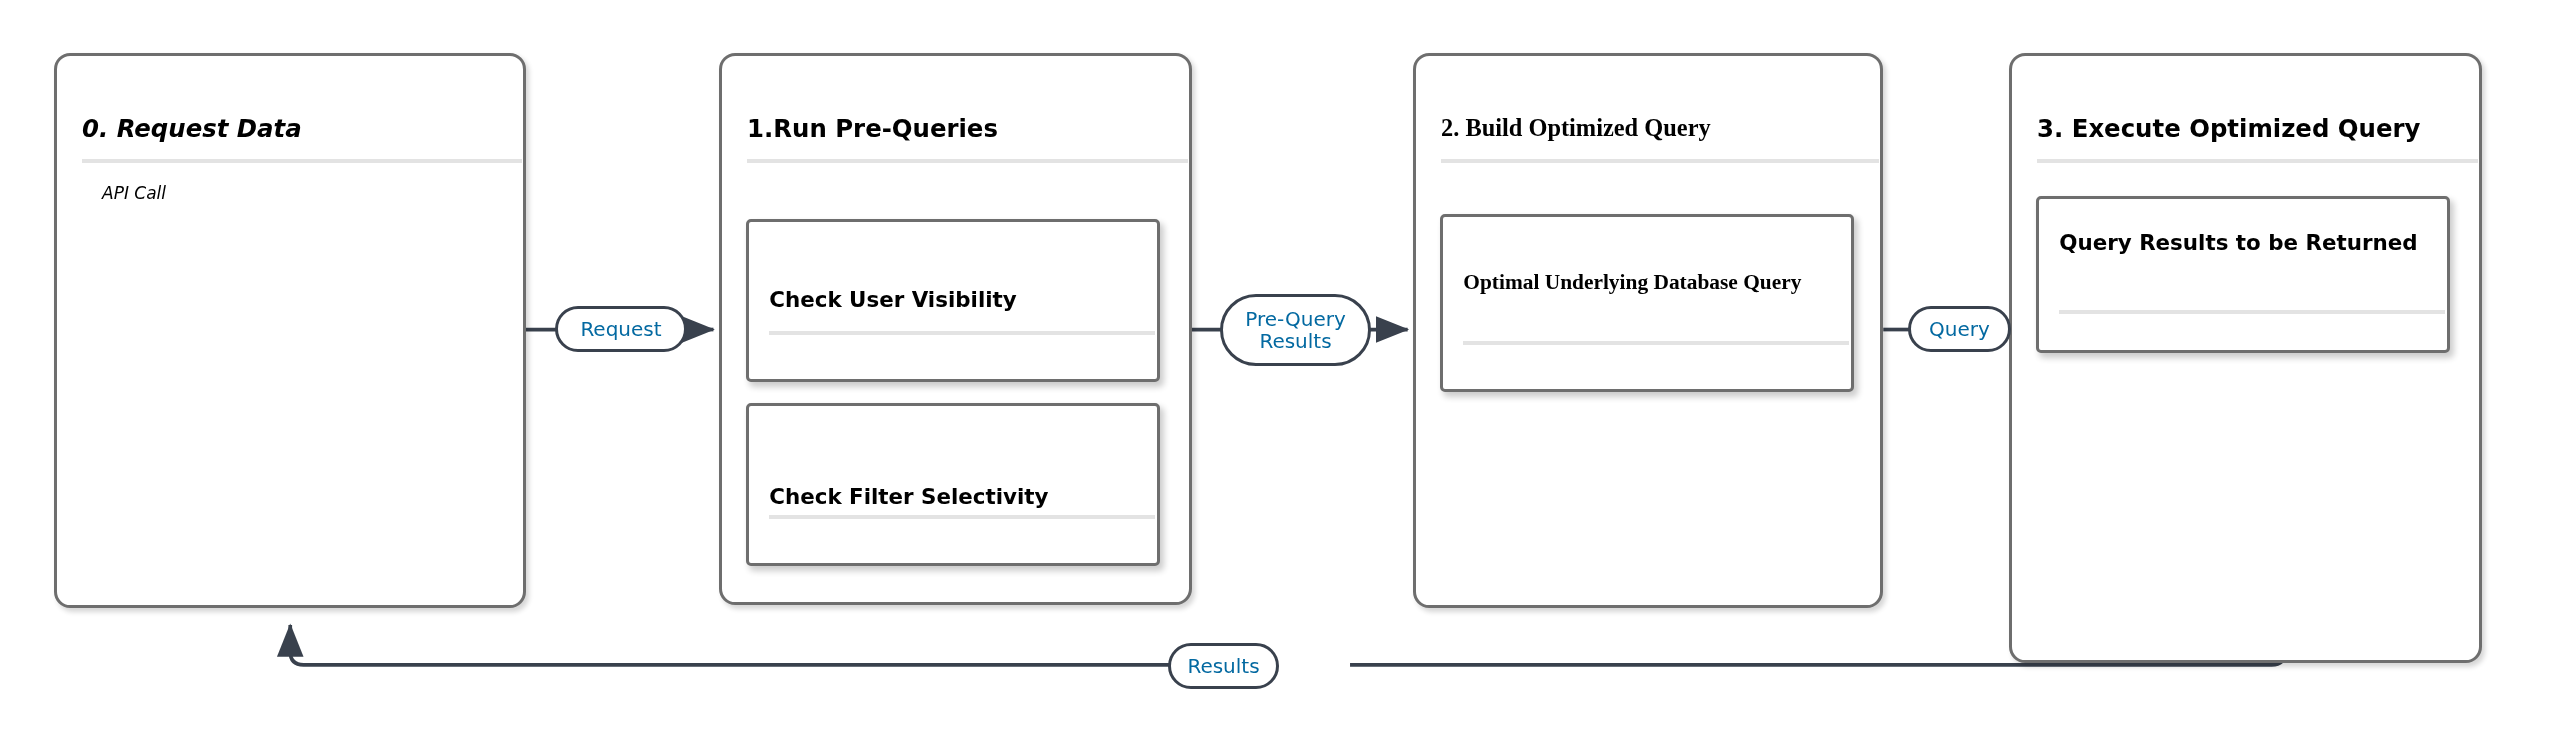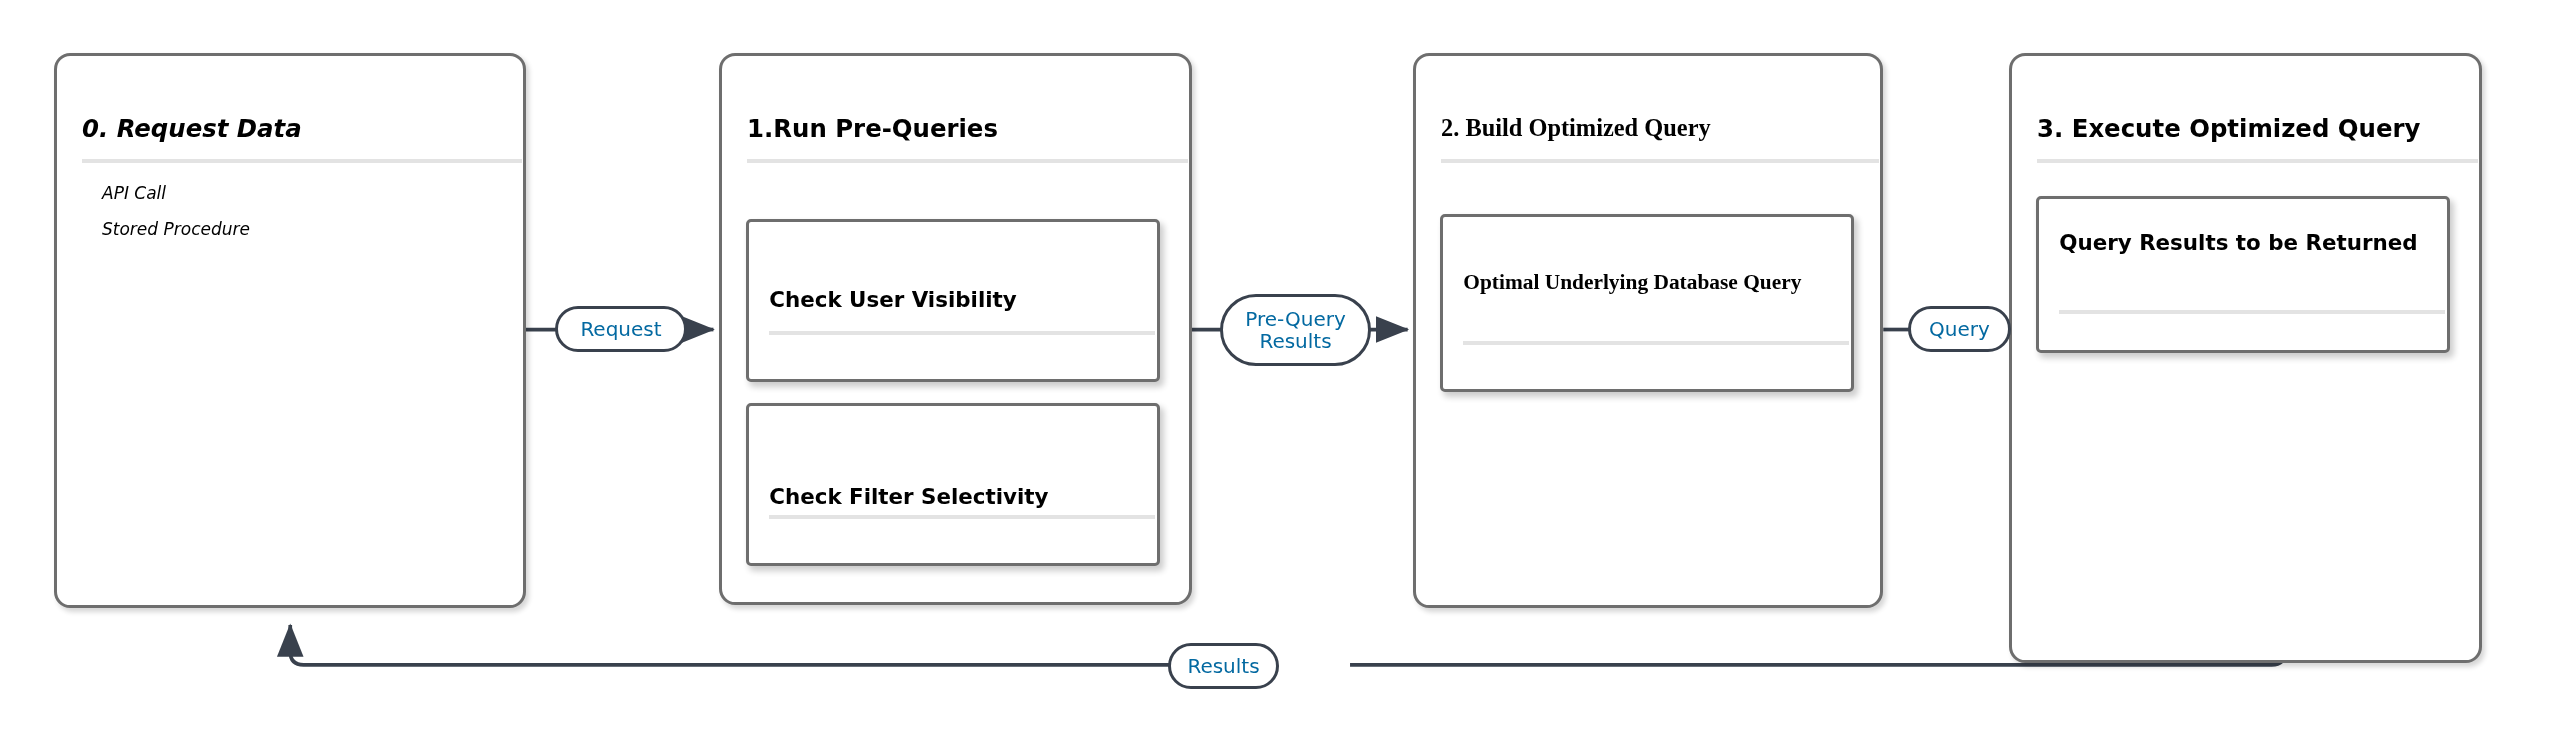--- a/index.html
+++ b/index.html
@@ -144,21 +144,20 @@
 
     <path d="M3094,823 L3094,882 Q3094,900 3076,900 L1828,900" fill="none" stroke="#39414d" stroke-width="5"></path>
     <path d="M1586,900 L411,900 Q393,900 393,882 L393,846" fill="none" stroke="#39414d" stroke-width="5" marker-end="url(#arrowUp)"></path>
   </svg>
 
   <div class="stage" style="left:54px; top:53px; width:472px; height:555px;font-style:italic;">
     <div class="stage-title">0. Request Data</div>
     <div class="stage-divider"></div>
     <div class="stage-lines">
       <div class="stage-line">API Call</div>
-      <div class="stage-line">Stored Procedure</div>
     </div>
   </div>
 
   <div class="stage" style="left:719px; top:53px; width:473px; height:552px;">
     <div class="stage-title">1.Run Pre-Queries</div>
     <div class="stage-divider"></div>
 
     <div class="card" style="left:23.6px; top:163px; width:414px; height:163px;">
       <div class="card-title" style="top:65px;">Check User Visibility</div>
       <div class="card-divider" style="top:109px;"></div>

